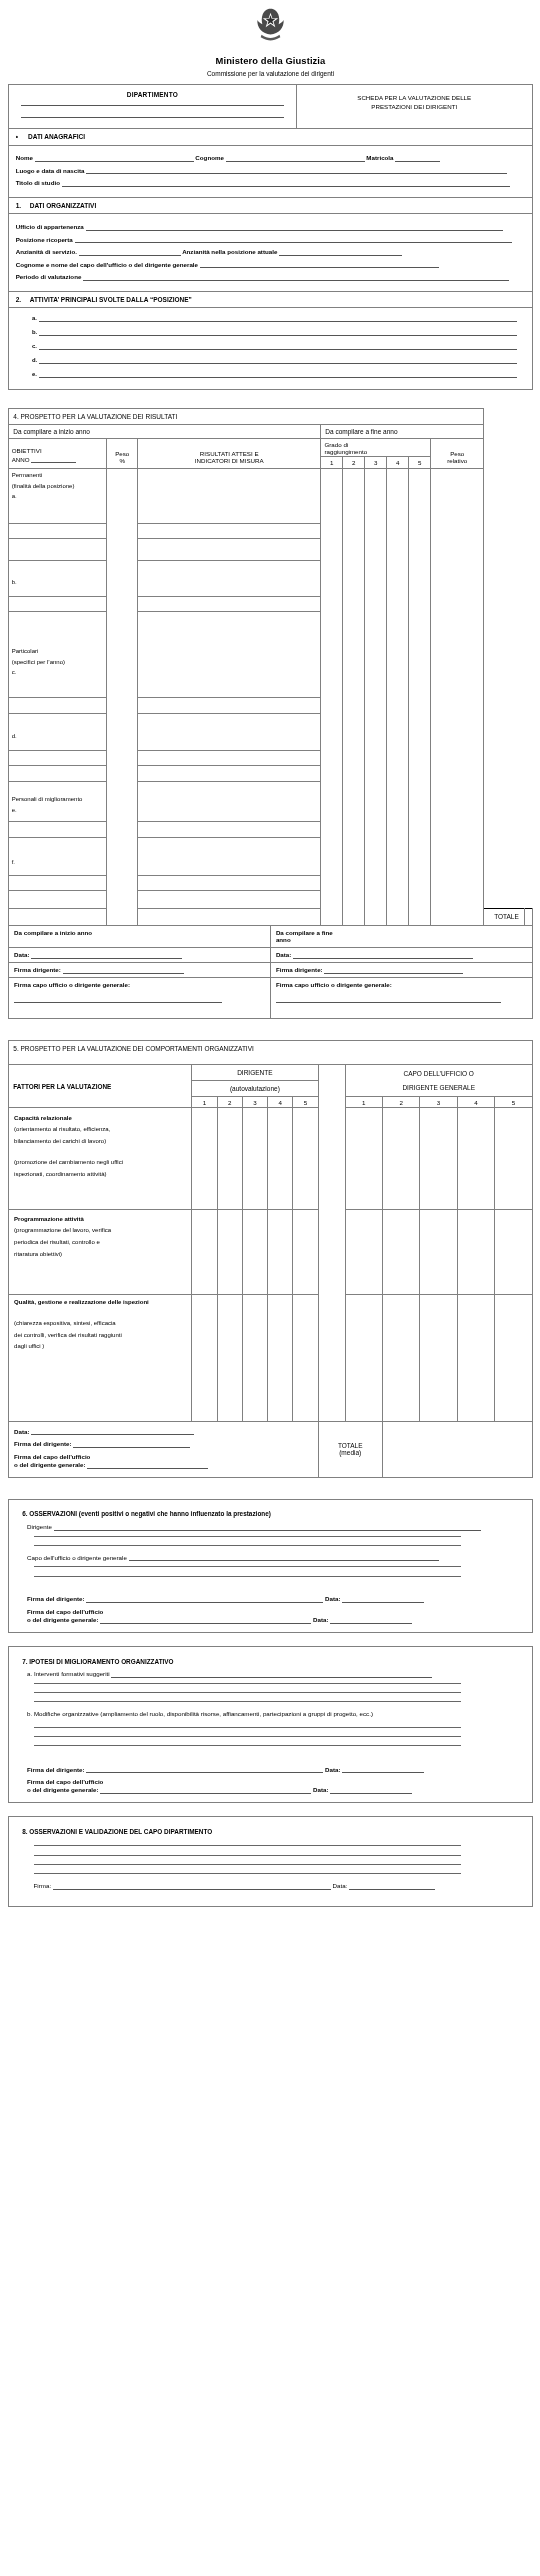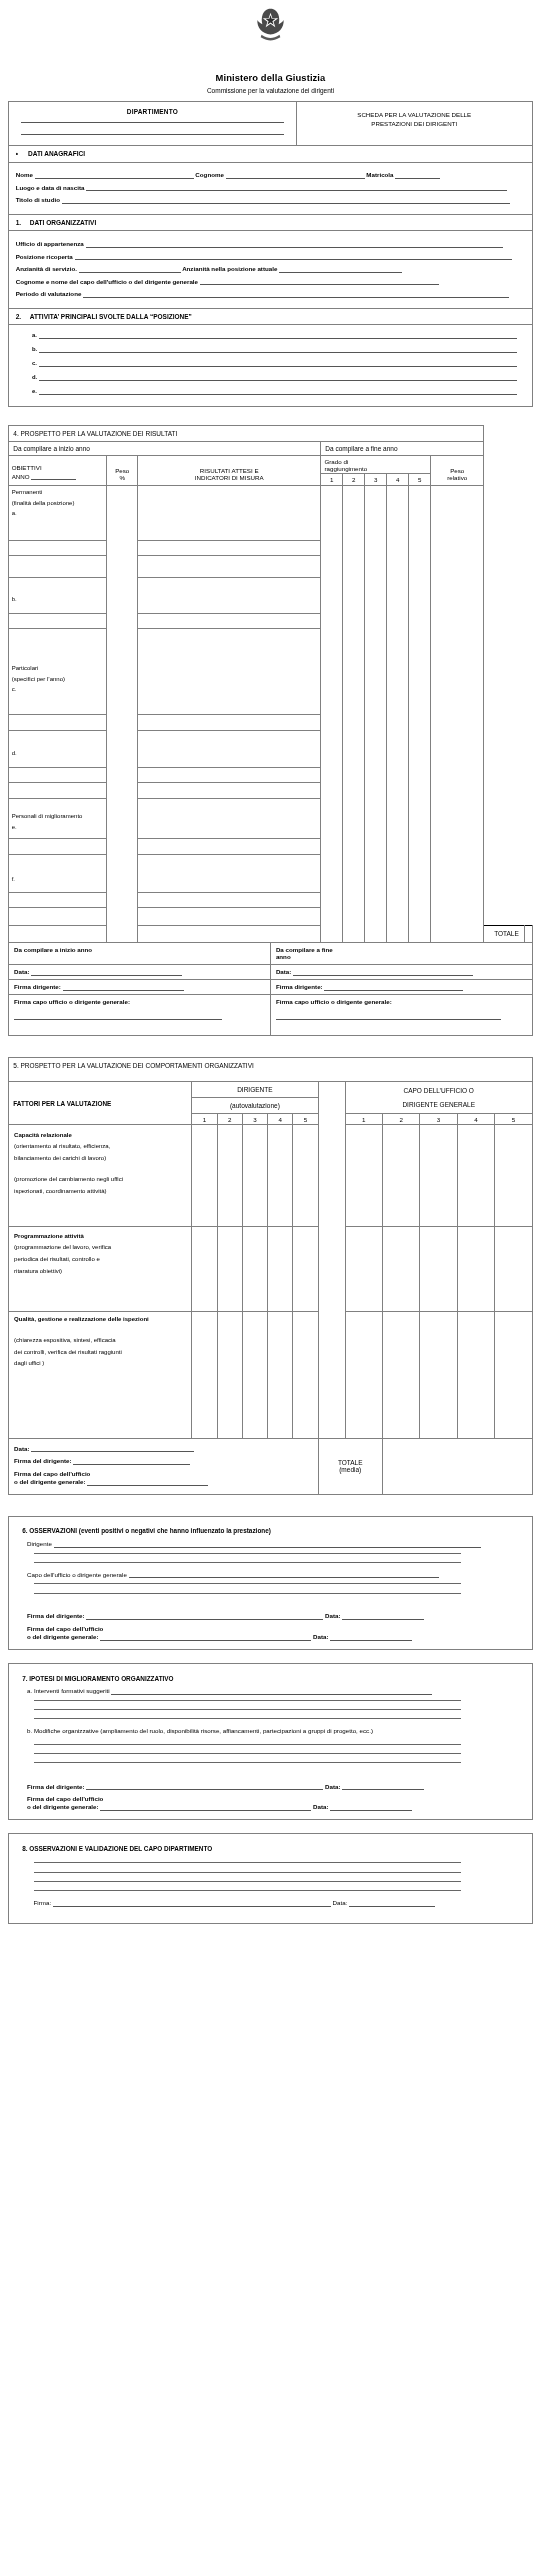--- a/index.html
+++ b/index.html
@@ -9,21 +9,21 @@
     color:#000;
     -webkit-font-smoothing:none;
   }
   .page { width:541px; padding:0; margin:0 auto; position:relative; }
 
   
   .emblem-wrap { text-align:center; padding-top:6.5px; }
   .emblem { display:inline-block; }
   .doc-title {
     text-align:center; font-size:9.4px; font-weight:bold;
-    margin-top:26px; letter-spacing:0.1px;
+    margin-top:9px; letter-spacing:0.1px;
   }
   .doc-subtitle {
     text-align:center; font-size:6.5px; margin-top:4.1px; margin-bottom:7.4px;
   }
 
   
   .frame { border:0.8px solid #808080; margin:0 8.2px; }
   .row-split { display:flex; }
   .cellL { flex:0 0 55%; border-right:0.8px solid #808080; padding:5.7px 6.5px 7.4px 6.5px; box-sizing:border-box; }
   .cellR { flex:1; padding:9px 6.5px; box-sizing:border-box; text-align:center; }

